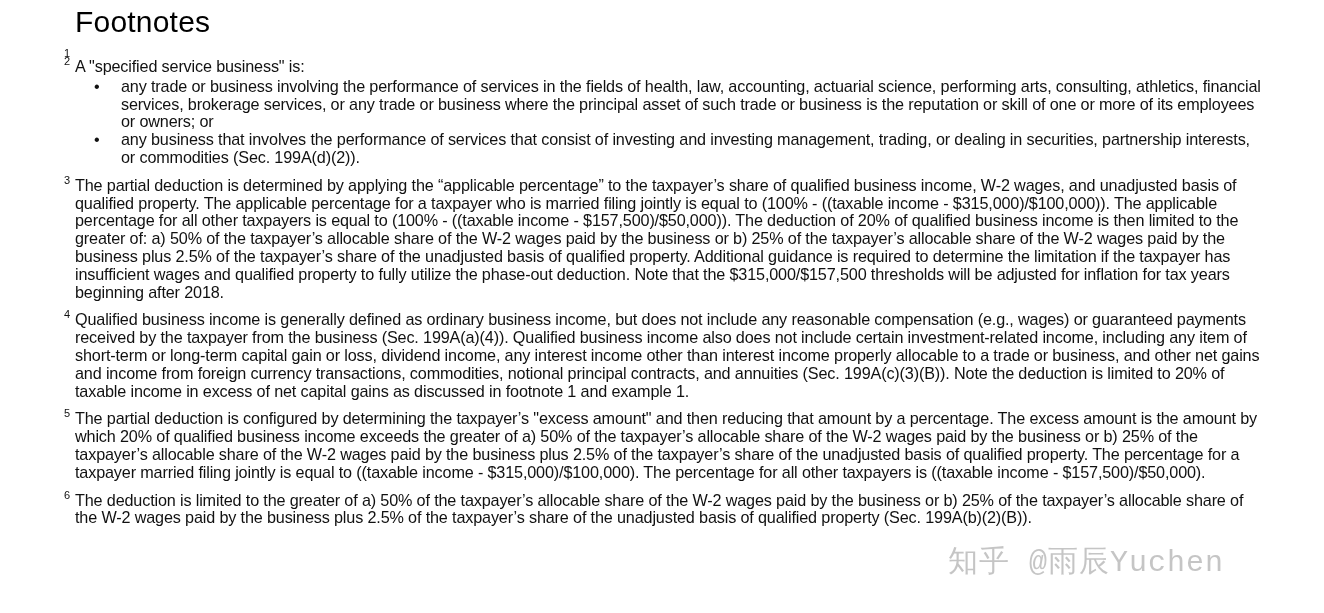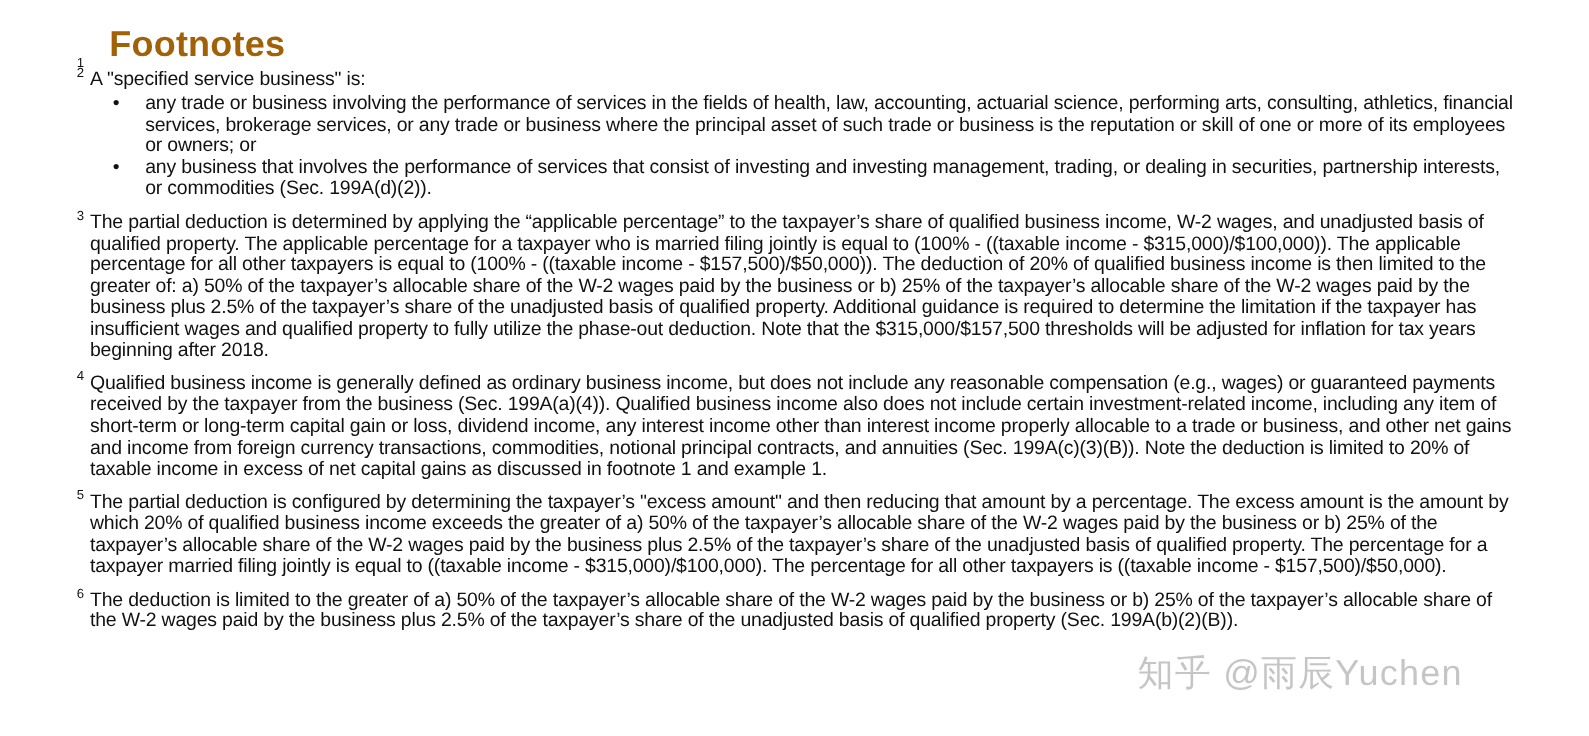--- a/index.html
+++ b/index.html
@@ -13,24 +13,24 @@
       position: relative;
       overflow: hidden;
       font-family: "Liberation Sans", "DejaVu Sans", sans-serif;
       color: #111111;
     }
     .page-title {
       position: absolute;
       left: 75px;
       top: 2px;
       font-size: 30px;
-      font-weight: bold;
-      color: #a16207;
+      font-weight: normal;
+      color: #000000;
       letter-spacing: 0.2px;
-      margin: 16px;
+      margin: 0;
       line-height: 40px;
     }
     .footnotes {
       position: absolute;
       left: 64px;
       top: 48px;
       width: 1200px;
     }
     .fn {
       position: relative;
@@ -64,21 +64,21 @@
     .gap-a { height: 10px; }
     .gap-b { height: 8px; }
     .watermark {
       position: absolute;
       left: 948px;
       top: 541px;
       font-size: 30px;
       color: rgba(150,150,150,0.55);
       letter-spacing: 1px;
       white-space: nowrap;
-      font-family: Liberation Sans, sans-serif;
+      font-family: Liberation Mono, monospace;
       pointer-events: none;
     }
   </style>
 </head>
 <body>
 
 <h1 class="page-title">Footnotes</h1>
 
 <div class="footnotes">
 

